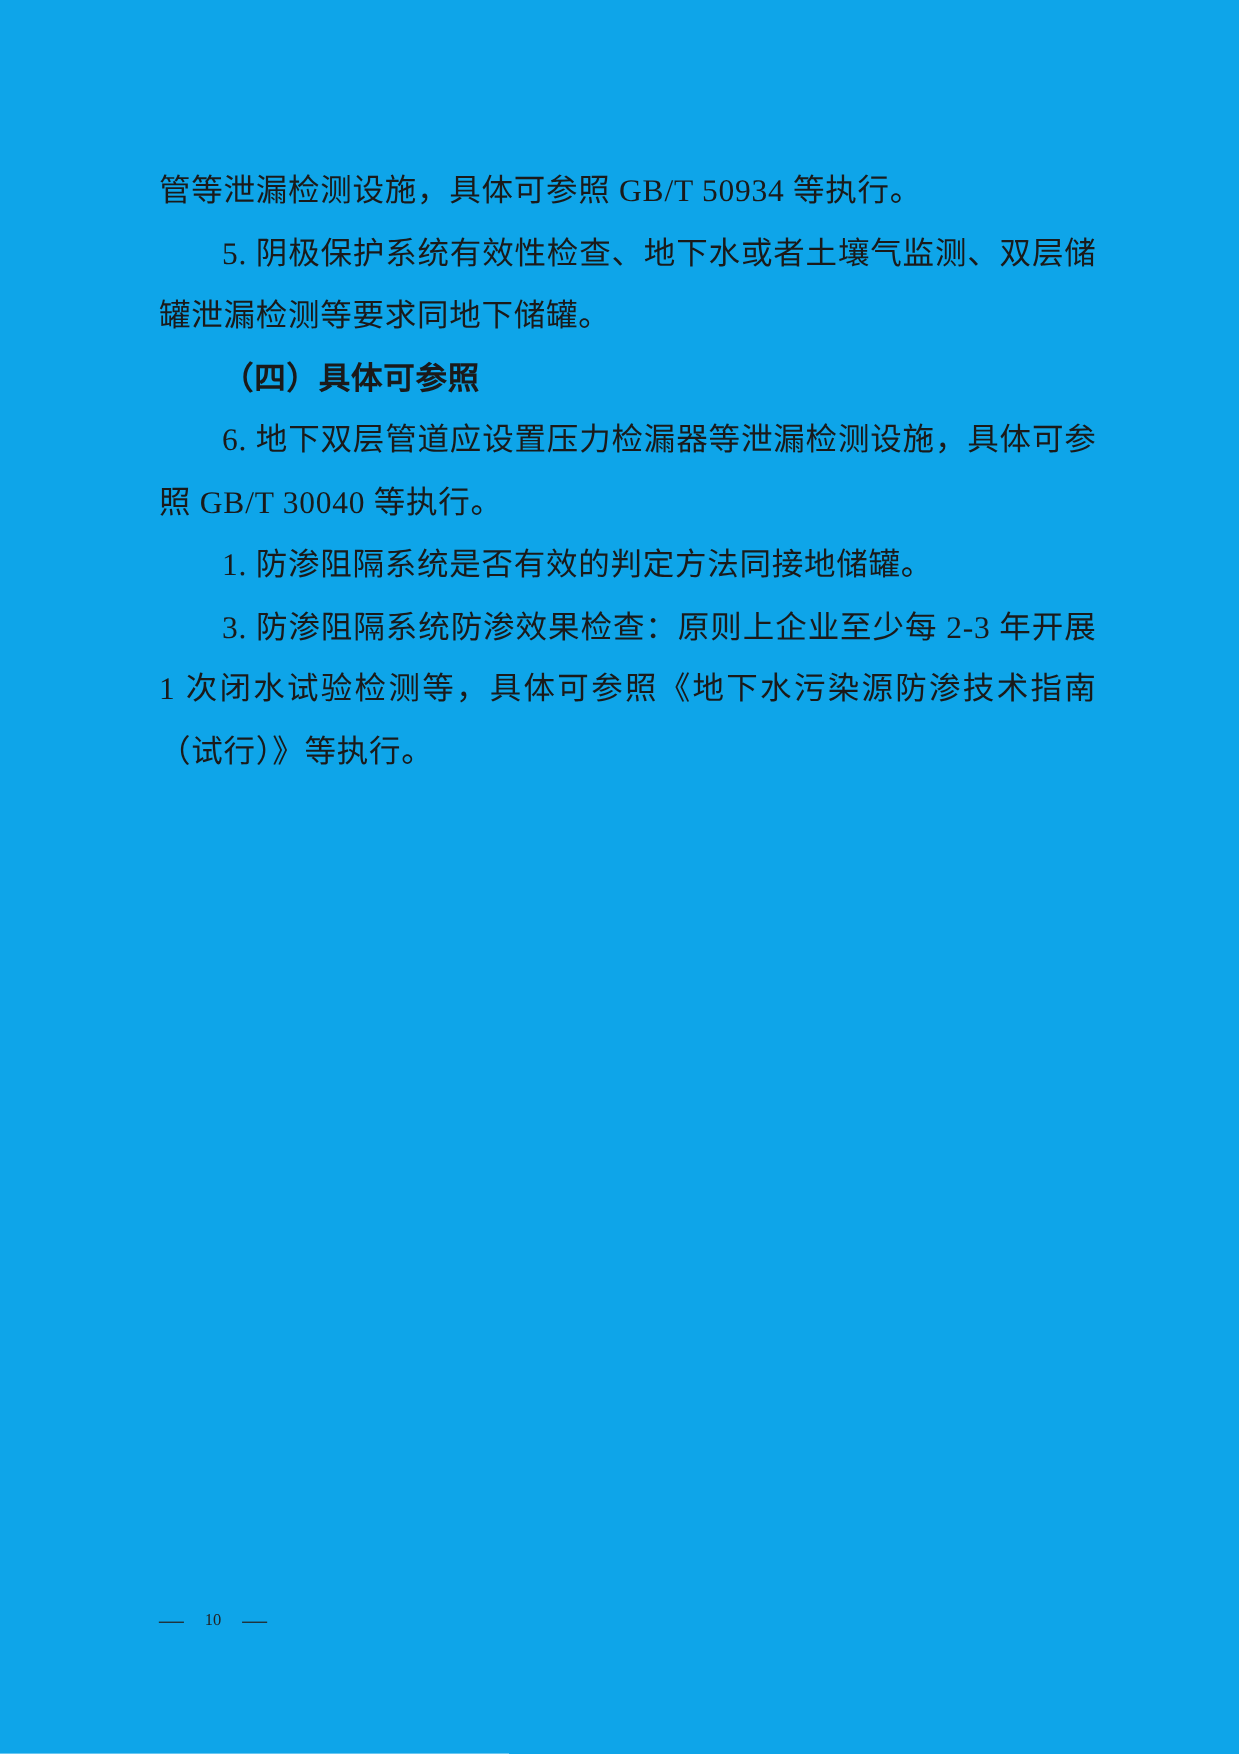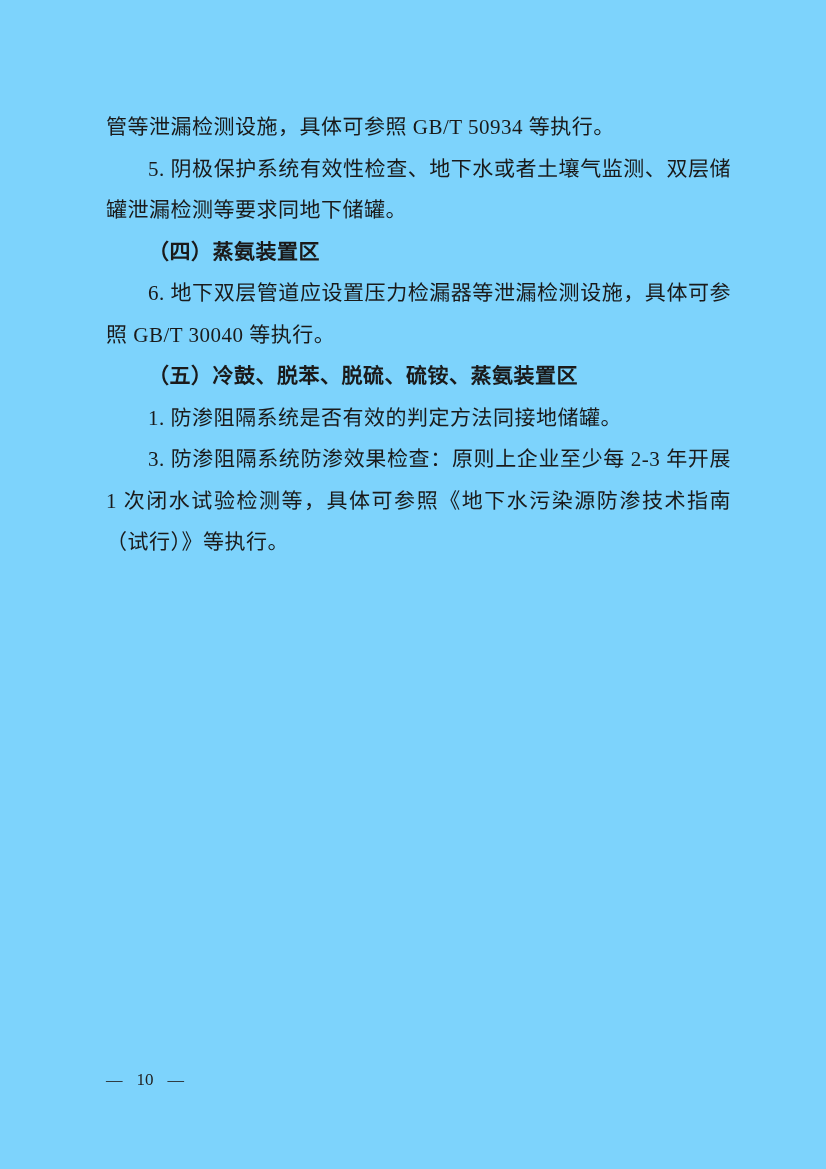--- a/index.html
+++ b/index.html
@@ -13,21 +13,21 @@
       width: 826px;
       height: 1169px;
       position: relative;
       overflow: hidden;
       font-family: "Liberation Serif", "DejaVu Serif", serif;
       color: #1a1a1a;
     }
     .page {
       position: absolute;
       inset: 0;
-      background: #7dd3fc;
+      background: #0ea5e9;
     }
     .content {
       position: absolute;
       left: 106px;
       top: 107px;
       width: 625px;
       font-size: 21px;
       line-height: 41.5px;
       letter-spacing: 0.5px;
       text-align: justify;
@@ -57,40 +57,39 @@
       line-height: 20px;
       color: #222222;
       display: flex;
       align-items: center;
     }
     .footer .dash {
       letter-spacing: 0;
     }
     .footer .page-num {
       margin: 0 14px;
-      font-size: 17px;
+      font-size: 11px;
       text-align: right;
     }
   </style>
 </head>
 <body>
 
 <div class="page">
 
   <main class="content">
     <p class="para no-indent">管等泄漏检测设施，具体可参照 GB/T 50934 等执行。</p>
 
     <p class="para">5. 阴极保护系统有效性检查、地下水或者土壤气监测、双层储罐泄漏检测等要求同地下储罐。</p>
 
-    <h2 class="heading">（四）蒸氨装置区</h2>
+    <h2 class="heading">（四）具体可参照</h2>
 
 
     <p class="para">6. 地下双层管道应设置压力检漏器等泄漏检测设施，具体可参照 GB/T 30040 等执行。</p>
 
-    <h2 class="heading">（五）冷鼓、脱苯、脱硫、硫铵、蒸氨装置区</h2>
 
     <p class="para">1. 防渗阻隔系统是否有效的判定方法同接地储罐。</p>
 
 
     <p class="para">3. 防渗阻隔系统防渗效果检查：原则上企业至少每 2-3 年开展 1 次闭水试验检测等，具体可参照《地下水污染源防渗技术指南（试行）》等执行。</p>
 
   </main>
 
   <footer class="footer">
     <span class="dash">—</span>

